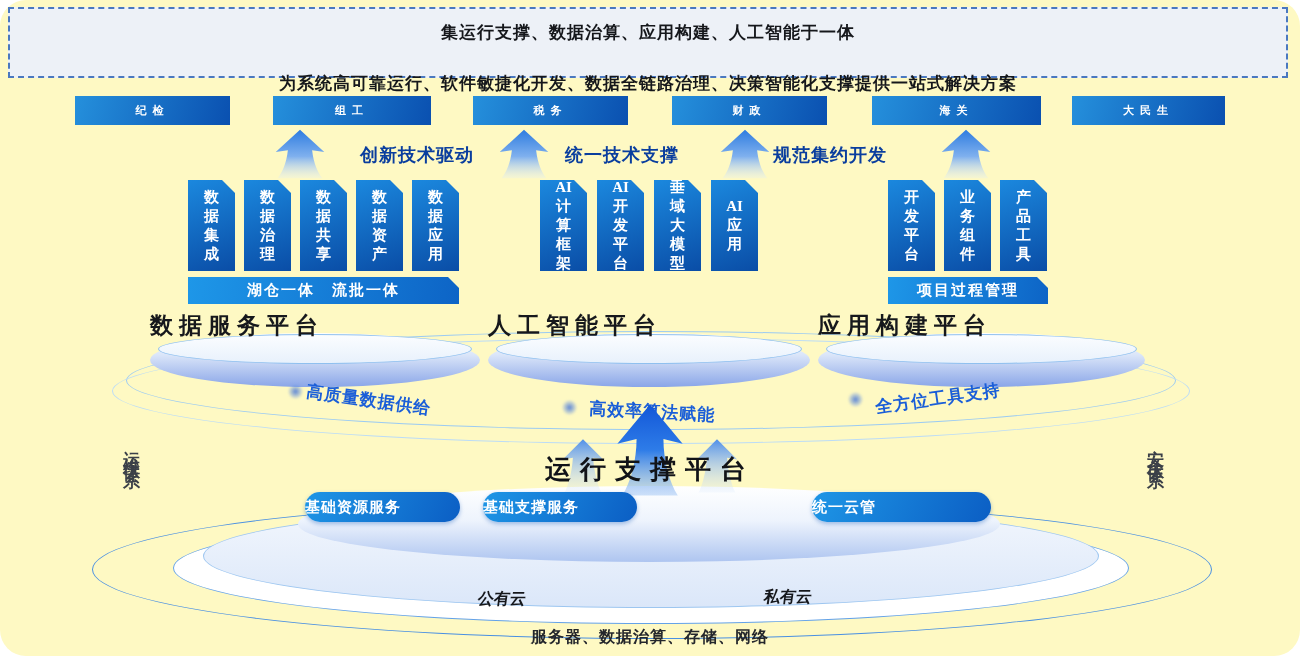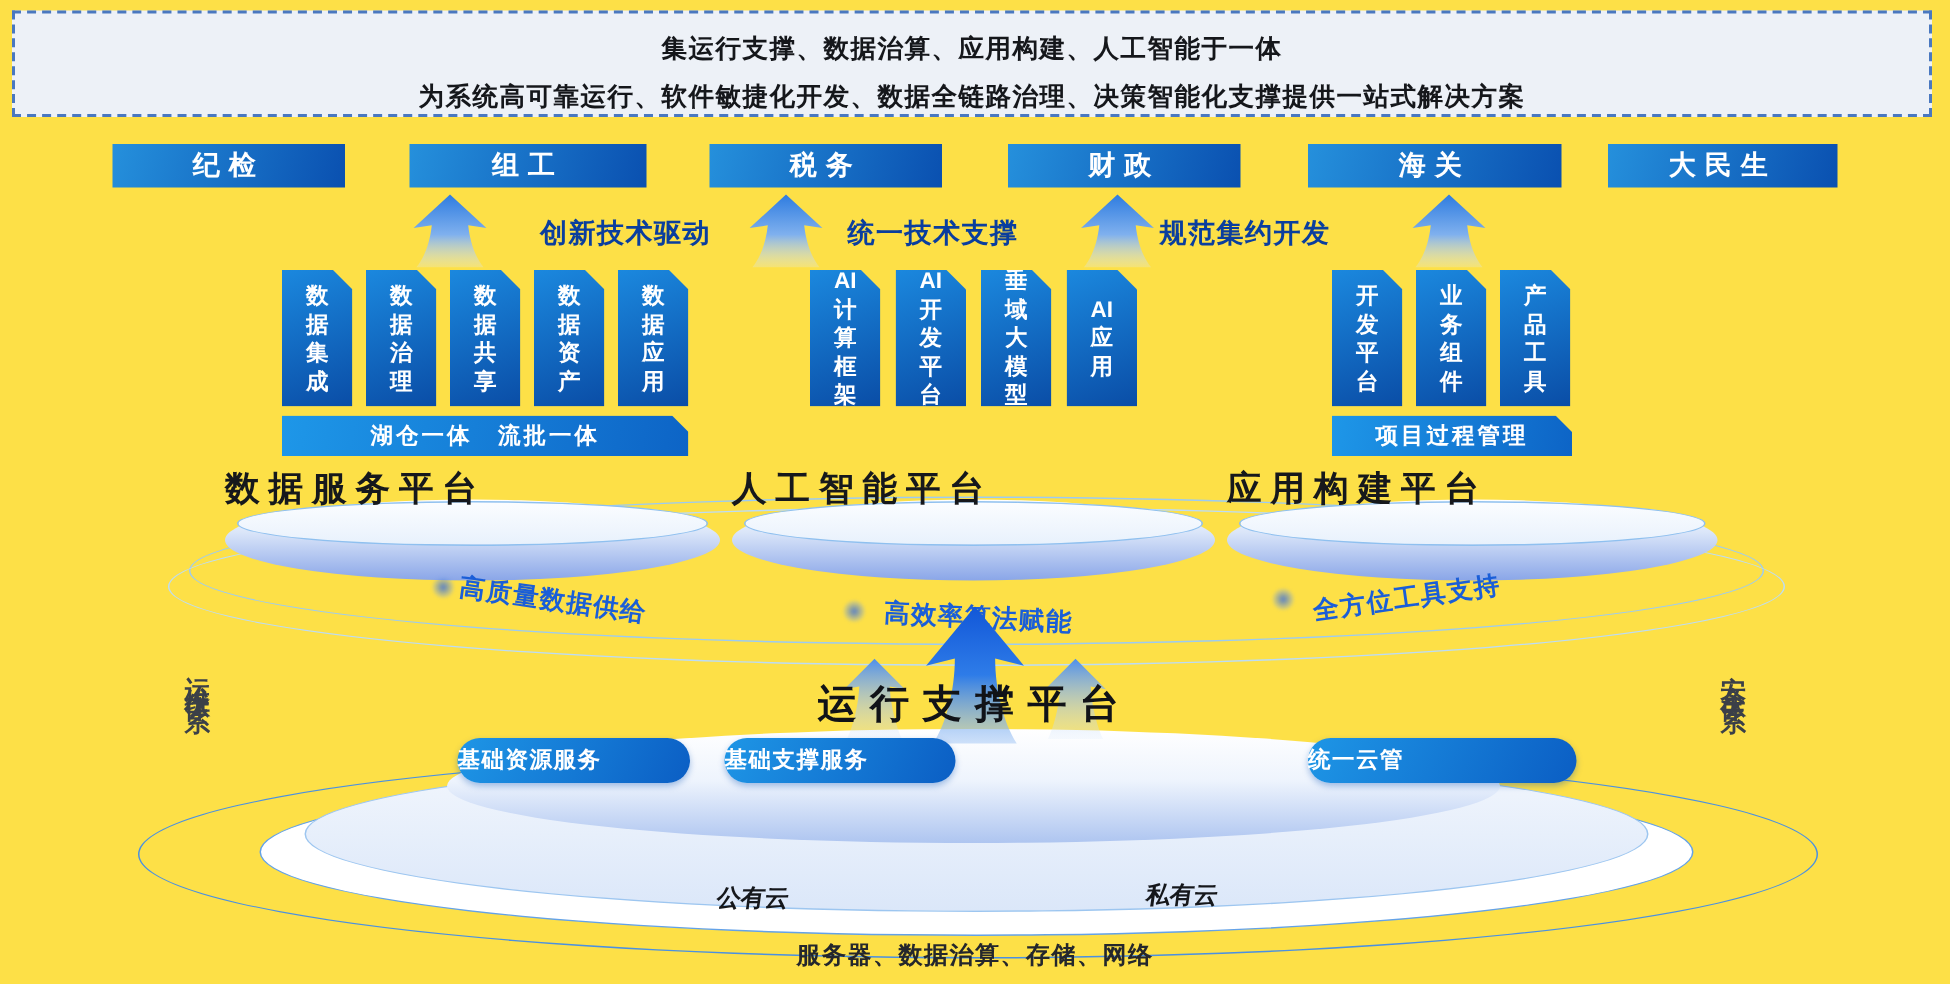--- a/index.html
+++ b/index.html
@@ -1,29 +1,29 @@
 <!DOCTYPE html>
 <html><head>
 <meta charset="utf-8">
 <style>
   html,body{margin:0;padding:0;background:#ffffff;}
-  .stage{position:relative;width:1300px;height:656px;background:#fde047;overflow:hidden;
-         font-family:Liberation Sans, sans-serif;}
+  .stage{position:relative;width:1300px;height:656px;background:#fef9c3;overflow:hidden;
+         font-family:Liberation Serif, serif;border-radius:26px;}
   .abs{position:absolute;}
 
   
   .banner{left:8px;top:7px;width:1280px;height:71px;background:#edf1f7;
           border:2px dashed #4a78c0;box-sizing:border-box;text-align:center;}
   .banner-line{width:100%;font-size:17px;font-weight:bold;color:#15171b;letter-spacing:1px;}
   .banner-line1{margin-top:12px;}
-  .banner-line2{margin-top:9px;}
+  .banner-line2{margin-top:28px;}
 
   
   .sector{top:96px;height:29px;line-height:29px;text-align:center;color:#fff;
-          font-size:18px;font-weight:bold;letter-spacing:6px;
+          font-size:11px;font-weight:bold;letter-spacing:6px;
           background:linear-gradient(105deg,#2590dc 0%,#0a50b0 100%);}
 
   
   .uparrow{top:127px;width:56px;height:52px;}
   .driver{top:143px;font-size:18px;font-weight:bold;color:#0a3e9e;letter-spacing:1px;}
 
   
   .tag{top:180px;width:47px;height:91px;color:#fff;font-size:15px;font-weight:bold;
        line-height:19px;text-align:center;white-space:pre-line;
        display:flex;align-items:center;justify-content:center;
@@ -222,21 +222,21 @@
     </svg>
   <div class="abs runtime-title">运行支撑平台</div>
 
   <div class="abs ring outer-ring"></div>
   <div class="abs ring white-ring"></div>
   <div class="abs ring light-ring"></div>
   <div class="abs cylinder"></div>
 
   <div class="abs pill" style="left:305px;width:155px;">基础资源服务</div>
   <div class="abs pill" style="left:483px;width:154px;">基础支撑服务</div>
-  <div class="abs pill" style="left:872px;width:179px;">统一云管</div>
+  <div class="abs pill" style="left:812px;width:179px;">统一云管</div>
 
   <div class="abs cloud-label" style="left:478px;top:589px;">公有云</div>
   <div class="abs cloud-label" style="left:764px;top:587px;">私有云</div>
 
   <div class="abs infra">服务器、数据治算、存储、网络</div>
 
   <div class="abs side-label" style="left:120px;">运维体系</div>
   <div class="abs side-label" style="left:1144px;">安全体系</div>
 
 </div>

